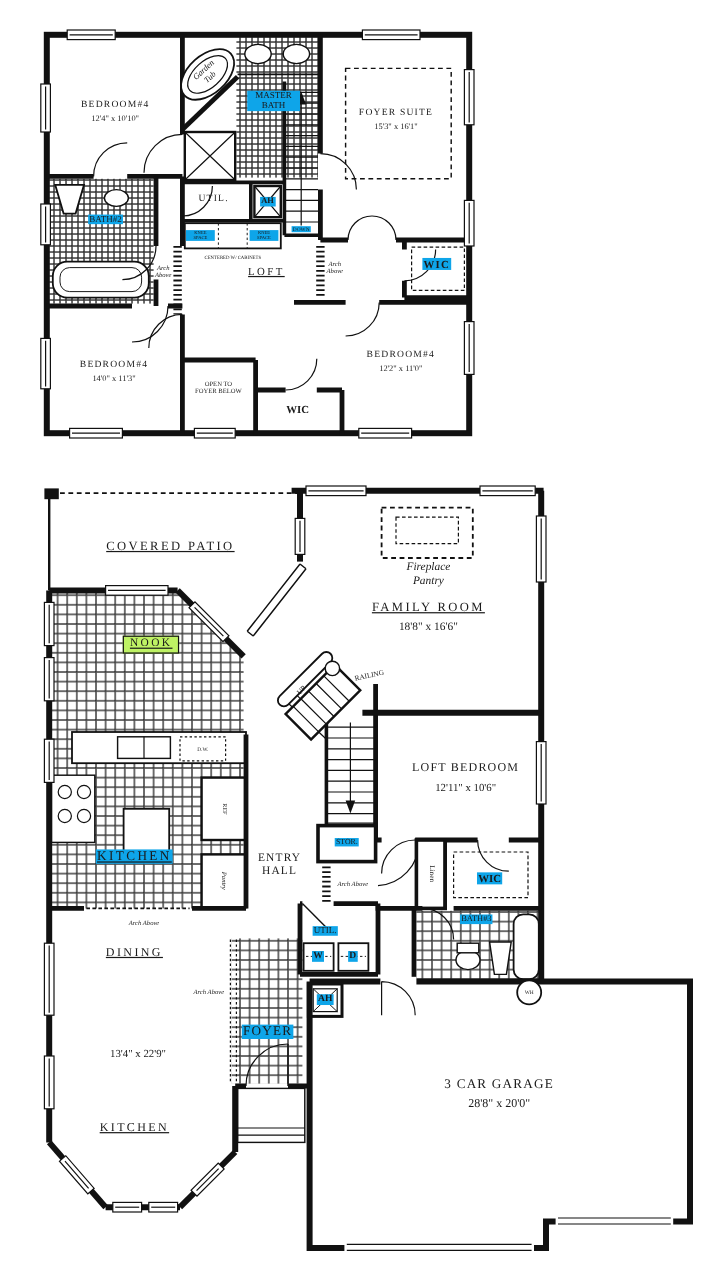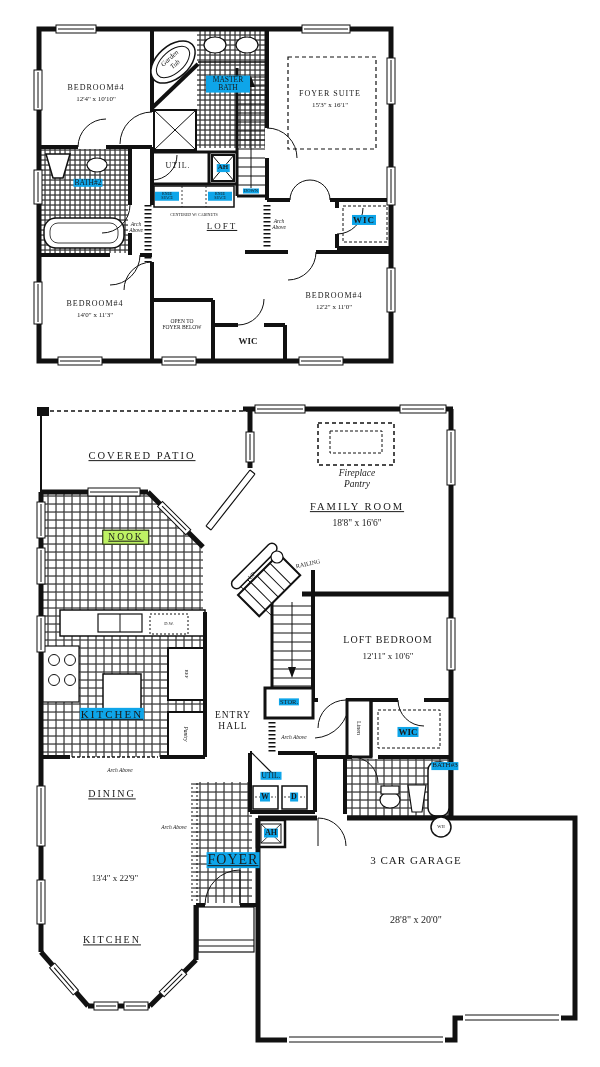--- a/index.html
+++ b/index.html
@@ -309,28 +309,28 @@
 <div class="lb" style="left:388px;top:656px;font-size:9px;">12'11" x 10'6"</div>
 <div class="lb ls2 wbg" style="left:112px;top:714px;font-size:11px;">KITCHEN</div>
 <div class="lb" style="left:169px;top:624px;font-size:4.5px;">D.W.</div>
 <div class="lb r90" style="left:186px;top:674px;font-size:5px;">REF</div>
 <div class="lb it r90" style="left:186px;top:734px;font-size:5.5px;">Pantry</div>
 <div class="lb ls1 wrap" style="left:233px;top:721px;font-size:9.5px;width:50px;">ENTRY HALL</div>
 <div class="lb wbg" style="left:289px;top:702px;font-size:6.5px;">STOR.</div>
 <div class="lb it wrap" style="left:294px;top:737px;font-size:5.5px;width:26px;">Arch Above</div>
 <div class="lb r90" style="left:359px;top:728px;font-size:6px;">Linen</div>
 <div class="lb b wbg" style="left:408px;top:732px;font-size:9px;">WIC</div>
-<div class="lb wbg" style="left:397px;top:766px;font-size:7px;margin-left:48px;">BATH#3</div>
+<div class="lb wbg" style="left:397px;top:766px;font-size:7px;">BATH#3</div>
 <div class="lb it wrap" style="left:120px;top:770px;font-size:5.5px;width:26px;">Arch Above</div>
 <div class="lb wbg" style="left:271px;top:776px;font-size:7.5px;">UTIL.</div>
 <div class="lb b wbg" style="left:265px;top:797px;font-size:8px;">W</div>
 <div class="lb b wbg" style="left:294px;top:797px;font-size:8px;">D</div>
 <div class="lb b wbg" style="left:271px;top:833px;font-size:8px;">AH</div>
 <div class="lb ls2" style="left:112px;top:794px;font-size:10px;">DINING</div>
 <div class="lb it wrap" style="left:174px;top:827px;font-size:5.5px;width:26px;">Arch Above</div>
-<div class="lb ls1 wbg" style="left:233px;top:860px;font-size:14px;text-decoration:underline;">FOYER</div>
+<div class="lb ls1 wbg" style="left:223px;top:860px;font-size:11px;">FOYER</div>
 <div class="lb" style="left:115px;top:878px;font-size:9px;">13'4" x 22'9"</div>
 <div class="lb ls2" style="left:112px;top:940px;font-size:10px;">KITCHEN</div>
-<div class="lb ls1" style="left:416px;top:860px;font-size:11px;">3 CAR GARAGE</div>
+<div class="lb ls1" style="left:416px;top:904px;font-size:11px;">3 CAR GARAGE</div>
 <div class="lb" style="left:416px;top:920px;font-size:10px;">28'8" x 20'0"</div>
 <div class="lb" style="left:441px;top:827px;font-size:4.5px;">WH</div>
 
 </div>
 
 </body></html>

